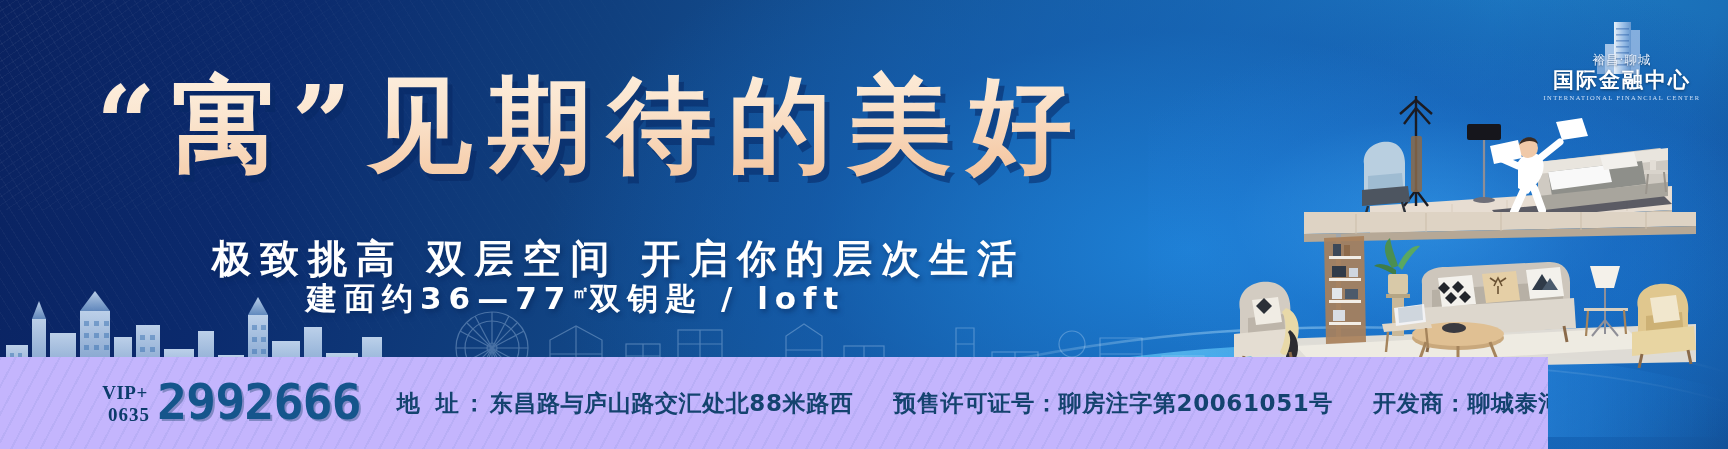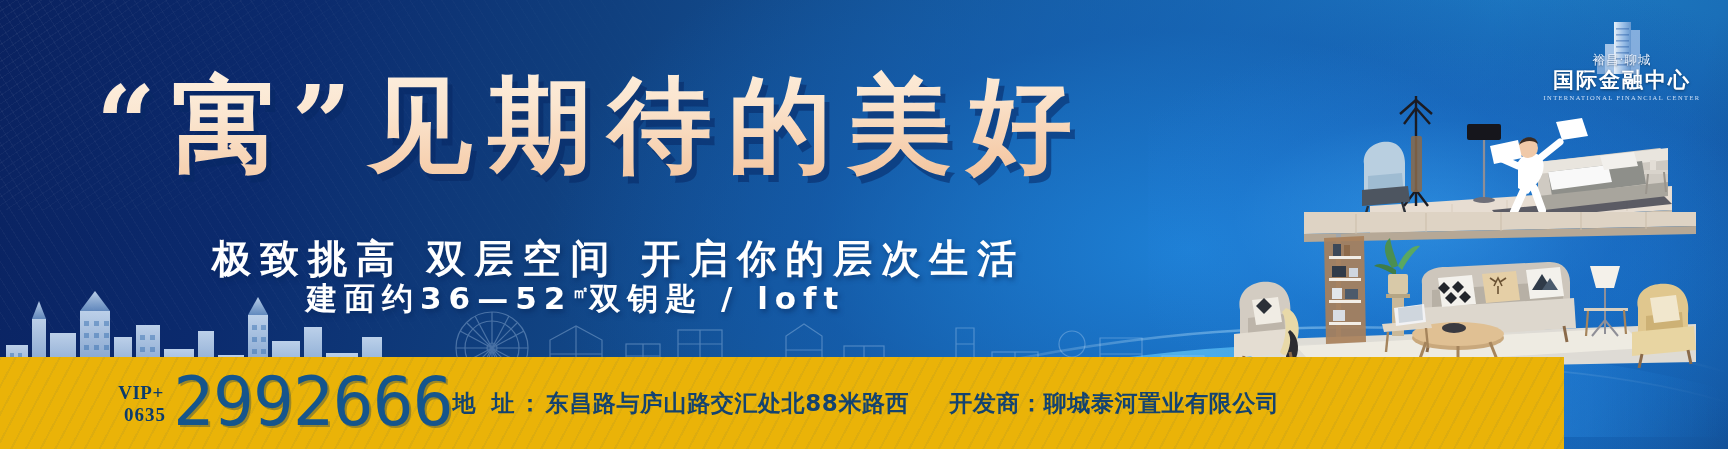--- a/index.html
+++ b/index.html
@@ -86,51 +86,50 @@
   .skyline-left{position:absolute;left:0;bottom:44px;width:430px;height:130px;}
   .skyline-mid{position:absolute;left:400px;bottom:44px;width:820px;height:105px;opacity:.55;}
 
   
   .scene-bed{position:absolute;right:56px;top:78px;width:330px;height:160px;}
   .scene-living{position:absolute;right:32px;top:212px;width:510px;height:160px;}
 
   
   .bottombar{
     position:absolute;left:0;bottom:0;width:1548px;height:92px;
-    background:#eab308;
+    background:#c4b5fd;
     overflow:hidden;
-    padding-left:16px;
   }
   .bottombar::before{
     content:"";position:absolute;inset:0;
     background:repeating-linear-gradient(118deg,rgba(0,60,130,0.055) 0px,rgba(0,60,130,0.055) 2px,rgba(255,255,255,0) 2px,rgba(255,255,255,0) 13px);
   }
   .bb-inner{position:relative;z-index:2;display:flex;align-items:center;height:92px;}
 
   .vipblock{display:flex;align-items:center;margin-left:100px;}
   .vip-stack{
     display:flex;flex-direction:column;align-items:center;justify-content:center;
     font-family:"Liberation Serif","DejaVu Serif",serif;color:#0c3c6b;
     font-weight:700;line-height:1.18;margin-right:7px;margin-top:2px;
   }
   .vip-top{font-size:19px;letter-spacing:.5px;}
   .vip-bot{font-size:19px;letter-spacing:1px;margin-left:8px;}
   .phone{
     font-family:"DejaVu Sans Mono","Liberation Mono",monospace;
-    font-size:68px;font-weight:400;color:#15558c;letter-spacing:-1px;
+    font-size:50px;font-weight:700;color:#15558c;letter-spacing:-1px;
     line-height:62px;margin-top:-2px;
     text-shadow:2px 2px 0 rgba(10,55,95,0.35);
   }
 
   .bb-item{
     color:#14436f;font-weight:700;font-family:"DejaVu Sans",sans-serif;
     font-size:23px;letter-spacing:.6px;white-space:nowrap;
   }
   .bb-item .lbl{letter-spacing:4px;}
-  .gap-a{}
+  .gap-a{margin-left:36px;}
   .gap-b{margin-left:40px;}
   .gap-c{margin-left:40px;}
 </style>
 </head>
 <body>
 
 <div class="banner">
 
   <div class="bg"></div>
   <div class="bg-hatch"></div>
@@ -182,21 +181,21 @@
     </svg>
     <div class="logo-cn-small">裕昌·聊城</div>
     <div class="logo-cn-big">国际金融中心</div>
     <div class="logo-en">INTERNATIONAL FINANCIAL CENTER</div>
   </div>
 
   <div class="headline">“寓”见期待的美好</div>
 
   <div class="sub1">极致挑高  双层空间  开启你的层次生活</div>
   <div class="sub2">
-    <span>建面约36—52</span><span class="sup">㎡</span><span>双钥匙 / loft</span>
+    <span>建面约36—77</span><span class="sup">㎡</span><span>双钥匙 / loft</span>
   </div>
 
   <svg class="skyline-left" viewBox="0 0 430 130">
     <defs>
       <linearGradient id="sky" x1="0" y1="0" x2="0" y2="1">
         <stop offset="0%" stop-color="#cfe2f7" stop-opacity=".9"></stop>
         <stop offset="100%" stop-color="#7ea8d8" stop-opacity=".75"></stop>
       </linearGradient>
     </defs>
     <g fill="url(#sky)">
@@ -484,20 +483,23 @@
           <span class="vip-top">VIP+</span>
           <span class="vip-bot">0635</span>
         </div>
         <div class="phone">2992666</div>
       </div>
 
       <div class="bb-item gap-a">
         <span class="lbl">地 址：</span><span>东昌路与庐山路交汇处北88米路西</span>
       </div>
 
+      <div class="bb-item gap-b">
+        <span>预售许可证号：</span><span>聊房注字第20061051号</span>
+      </div>
 
       <div class="bb-item gap-c">
         <span>开发商：</span><span>聊城泰河置业有限公司</span>
       </div>
 
     </div>
   </div>
 
 </div>
 

